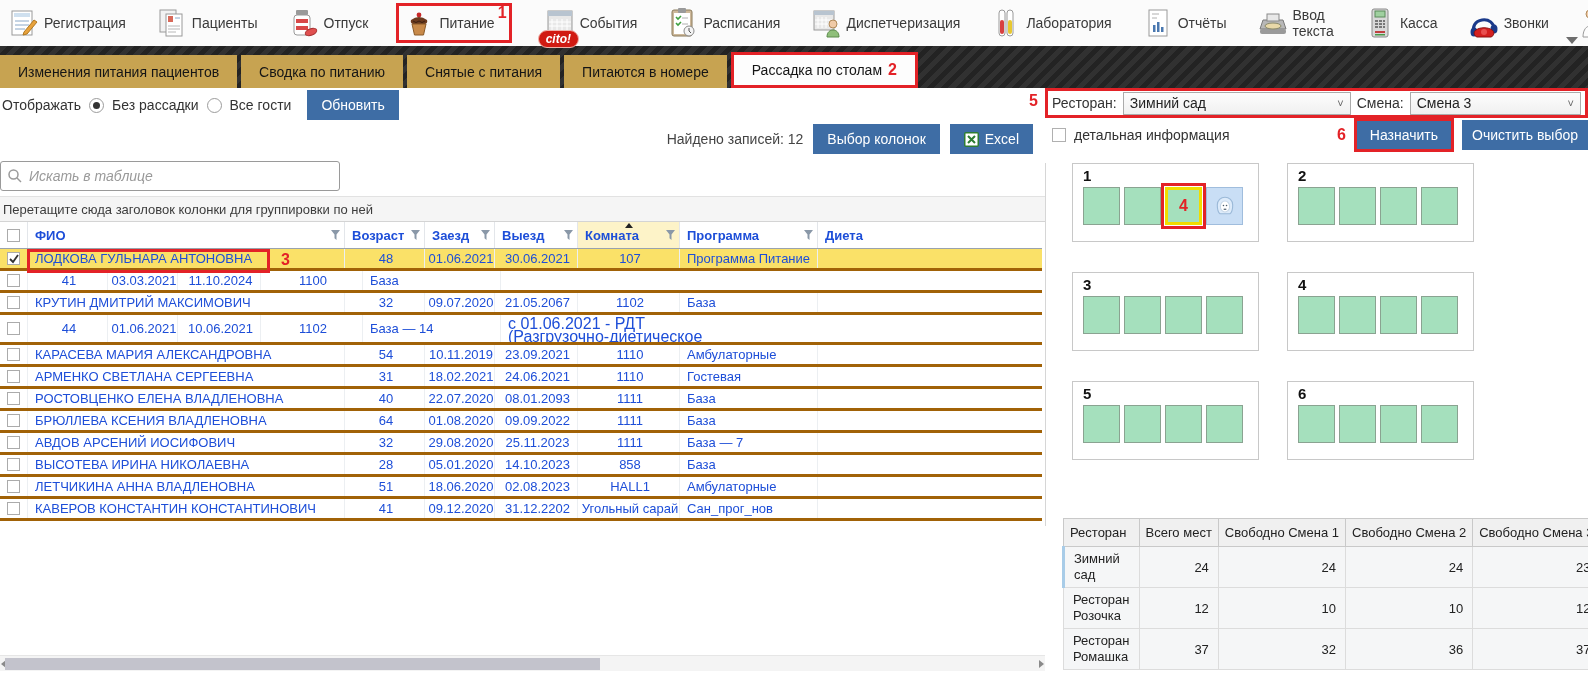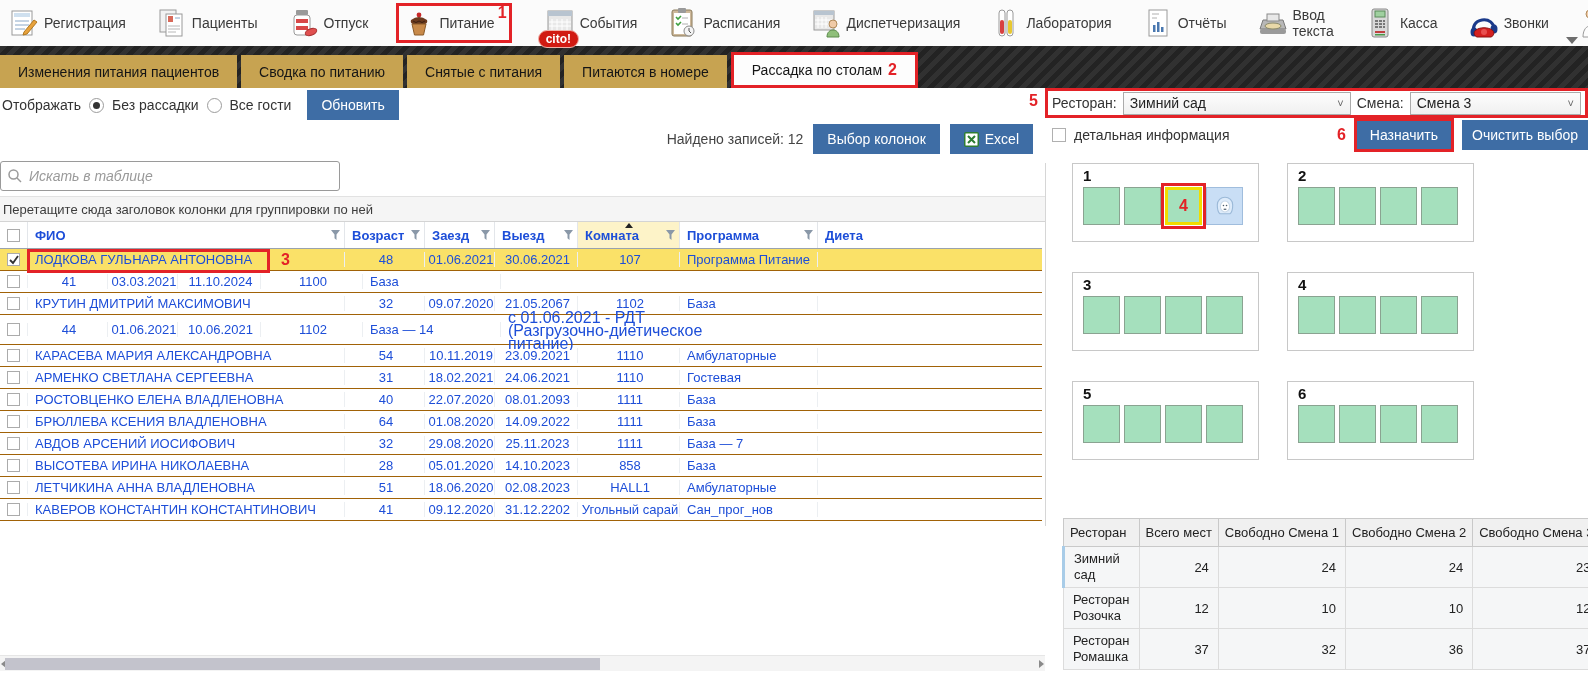--- a/index.html
+++ b/index.html
@@ -6,21 +6,21 @@
   body { font-family:"Liberation Sans", sans-serif; background:#fff; }
   .app { position:relative; width:1588px; height:681px; background:#fff; overflow:hidden; }
 
   
   .toolbar { height:46px; background:#fbfbfb; display:flex; align-items:center; padding:0 6px; gap:24px; position:relative; }
   .tb-item { display:flex; align-items:center; gap:6px; font-size:14px; color:#3a3a3a; cursor:default; position:relative; padding:2px 4px; }
   .tb-item .ticon { width:28px; height:30px; flex:0 0 auto; }
   .tb-item.anno { border:3px solid #e32227; padding:2px 14px 2px 6px; }
   .anno-num { color:#e32227; font-weight:bold; font-size:16px; }
   .tb-item.anno .anno-num { position:absolute; top:-2px; right:2px; }
-  .cito { position:absolute; left:-4px; bottom:-8px; background:#d11a12; color:#fff; font-weight:bold; 
+  .cito { position:absolute; left:-4px; bottom:-8px; background:#d11a12; color:#fff; font-weight:bold; font-style:italic;
           font-size:12px; padding:1px 7px; border-radius:9px; border:1px solid #f0b0a8; z-index:3; }
   .tb-overflow { position:absolute; right:10px; bottom:2px; width:0; height:0;
                  border-left:6px solid transparent; border-right:6px solid transparent; border-top:7px solid #6d6d6d; }
 
   
   .tabbar { height:42px; background:repeating-linear-gradient(135deg,#313131 0 5px,#232323 5px 10px);
             display:flex; align-items:flex-end; gap:4px; }
   .tab { height:33px; background:#c7a351; color:#151515; font-size:14px; display:flex; align-items:center;
          padding:0 18px; white-space:nowrap; cursor:default; }
   .tab.active { background:#fdfdfd; height:36px; border:3px solid #e32227; gap:6px; }
@@ -49,21 +49,21 @@
   .search::placeholder { font-style:italic; color:#9a9a9a; }
 
   
   .group-panel { height:26px; background:#f5f5f5; border-top:1px solid #e2e2e2; border-bottom:1px solid #d4d4d4;
                  font-size:13px; color:#3c3c3c; display:flex; align-items:center; padding-left:3px; }
 
   
   .grid { width:1042px; font-size:13px; color:#1d4ed8; }
   .thead { display:flex; height:27px; border-bottom:1px solid #9aa3ad; font-weight:bold; }
   .th { display:flex; align-items:center; justify-content:space-between; padding:0 4px 0 7px; border-right:1px solid #e3e6ea; position:relative; }
-  .trow { display:flex; height:22px; border-bottom:1px solid #a16207;align-items:center; }
+  .trow { display:flex; height:22px; border-bottom:3px solid #a16207; }
   .trow.tall { height:30px; }
   .trow.selected { background:#fae168; }
   .td { display:flex; align-items:center; padding:0 4px 0 7px; border-right:1px solid #eceff2; overflow:hidden; white-space:nowrap; }
   .c0 { width:28px; justify-content:center; padding:0; }
   .c1 { width:317px; }
   .c2 { width:80px; }
   .c3 { width:70px; }
   .c4 { width:83px; }
   .c5 { width:102px; }
   .c6 { width:138px; }
@@ -475,21 +475,21 @@
           <div class="td c6">База</div>
           <div class="td c7"></div>
         </div>
         <div class="trow">
           <div class="td c0">
               <span class="cb"></span>
             </div>
           <div class="td c1">БРЮЛЛЕВА КСЕНИЯ ВЛАДЛЕНОВНА</div>
           <div class="td c2">64</div>
           <div class="td c3">01.08.2020</div>
-          <div class="td c4">14.09.2022</div>
+          <div class="td c4">09.09.2022</div>
           <div class="td c5">1111</div>
           <div class="td c6">База</div>
           <div class="td c7"></div>
         </div>
         <div class="trow">
           <div class="td c0">
               <span class="cb"></span>
             </div>
           <div class="td c1">АВДОВ АРСЕНИЙ ИОСИФОВИЧ</div>
           <div class="td c2">32</div>

